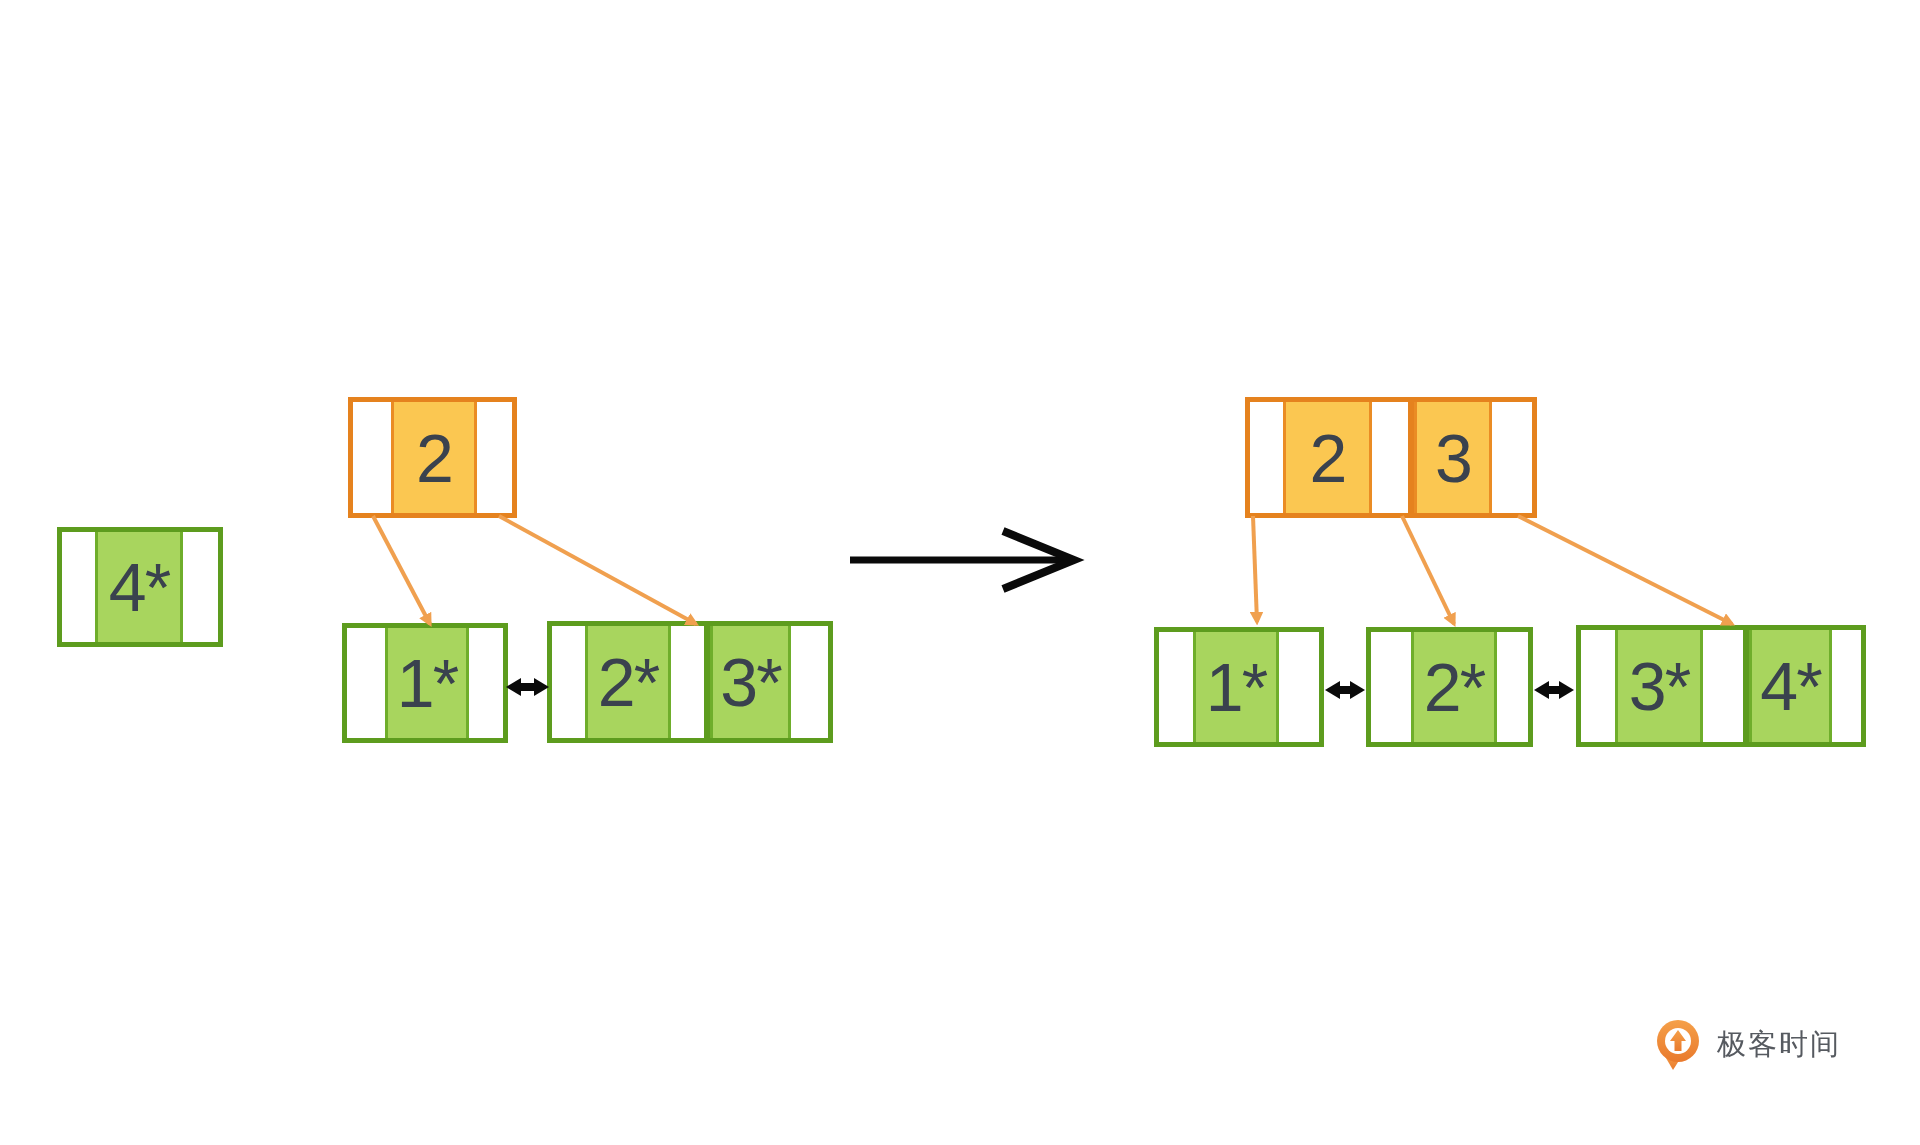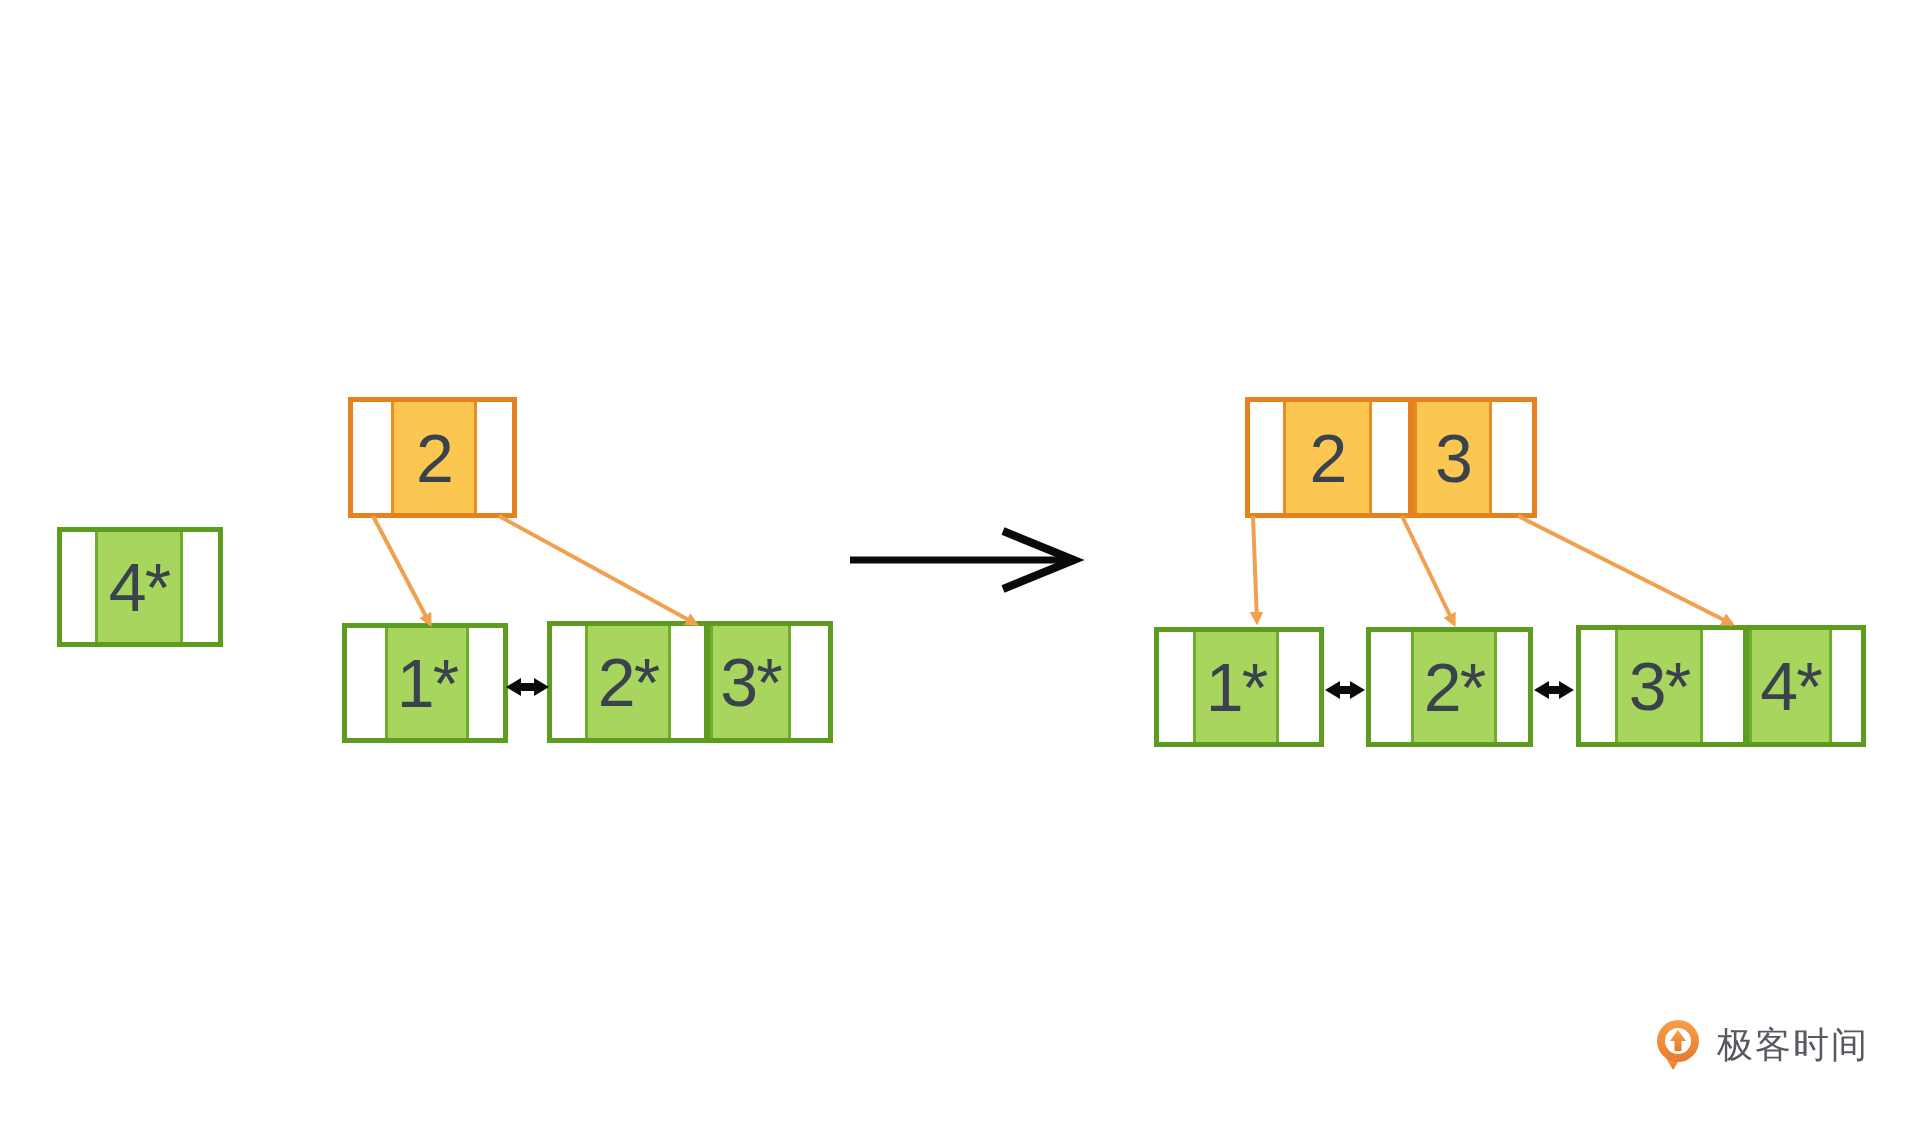--- a/index.html
+++ b/index.html
@@ -17,21 +17,21 @@
     display:flex; align-items:center; justify-content:center;
     font-size:68px; line-height:1; letter-spacing:-2px; color:#3a424e;
   }
   .node.green  .cell { background:#a8d55e; border-left:3px solid #6fae2b; border-right:3px solid #6fae2b; }
   .node.orange .cell { background:#fbc751; border-left:3px solid #ea8c24; border-right:3px solid #ea8c24; }
   .divider { height:100%; flex:0 0 auto; width:6px; }
   .node.green  .divider { background:#5d9c1e; }
   .node.orange .divider { background:#e5821e; }
   .overlay { position:absolute; left:0; top:0; width:1920px; height:1145px; pointer-events:none; }
   .logo { position:absolute; left:1652px; top:1018px; display:flex; align-items:center; gap:13px; }
-  .logo-text { font-size:36px; color:#565a60; letter-spacing:2px; white-space:nowrap; }
+  .logo-text { font-size:29px; color:#565a60; letter-spacing:2px; white-space:nowrap; }
 </style>
 </head>
 <body>
 
 <div class="canvas">
 
   <div class="node green" style="left:57px; top:527px; width:166px; height:120px;">
     <div class="slot" style="width:33px;"></div>
     <div class="slot cell" style="width:88px;">
       <span>4*</span>

